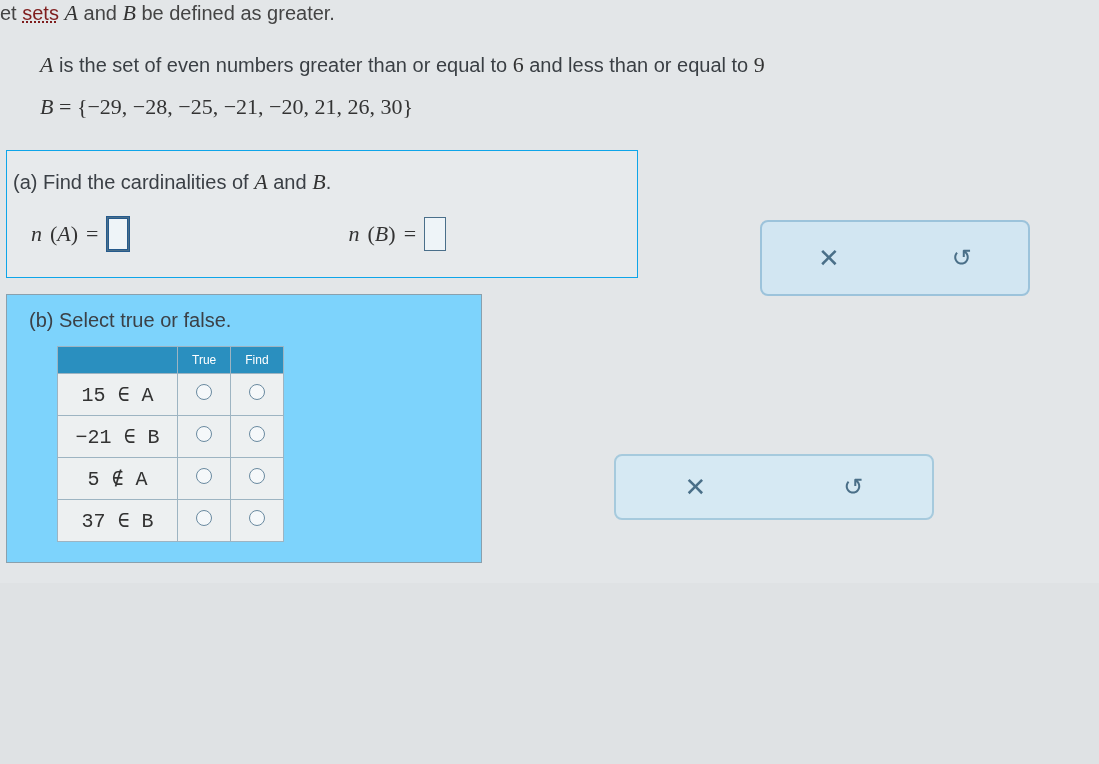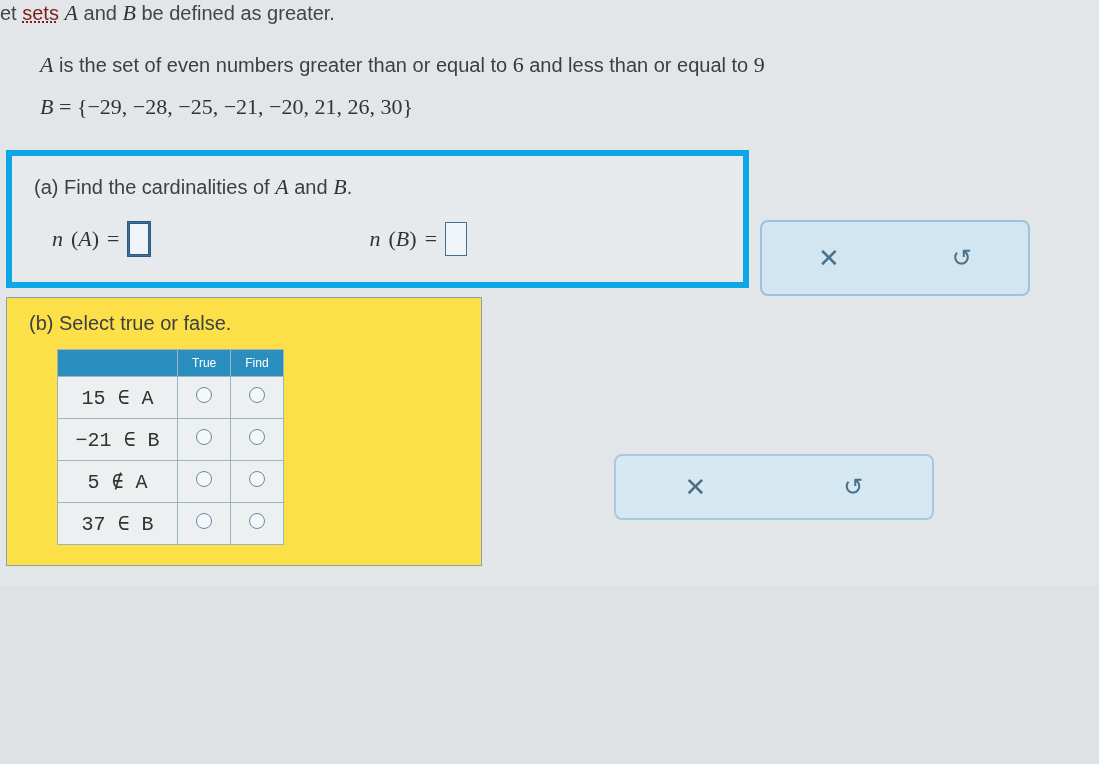--- a/index.html
+++ b/index.html
@@ -24,33 +24,33 @@
   }
   .link { color: #7f1d1d; text-decoration: underline dotted; }
   .def-block {
     padding: 10px 0 22px 40px;
     font-size: 20px;
     line-height: 1.9;
   }
   .math-i { font-family: "Times New Roman", serif; font-style: italic; font-size: 22px; color:#333;}
   .math-n { font-family: "Times New Roman", serif; font-size: 22px; color:#333;}
   .part-box-a {
-    border: 6px solid #0ea5e9;
+    border: 1px solid #0ea5e9;
     margin-left: 6px;
-    width: 743px;
-    padding: 18px 18px 26px 22px;
+    width: 632px;
+    padding: 18px 18px 26px 6px;
     background: #e7eaec;
   }
   .part-box-b {
     border: 1px solid #8aa0ad;
     margin-left: 6px;
-    margin-top: 9px;
+    margin-top: 16px;
     width: 476px;
     padding: 14px 18px 20px 22px;
-    background: #fde047;
+    background: #7dd3fc;
   }
   .q-text { font-size: 20px; color:#3b4046; }
   .inputs-row {
     display: flex;
     gap: 220px;
     padding: 22px 0 0 18px;
     align-items: center;
   }
   .expr { display:flex; align-items:center; gap:8px; }
   .input-box {

